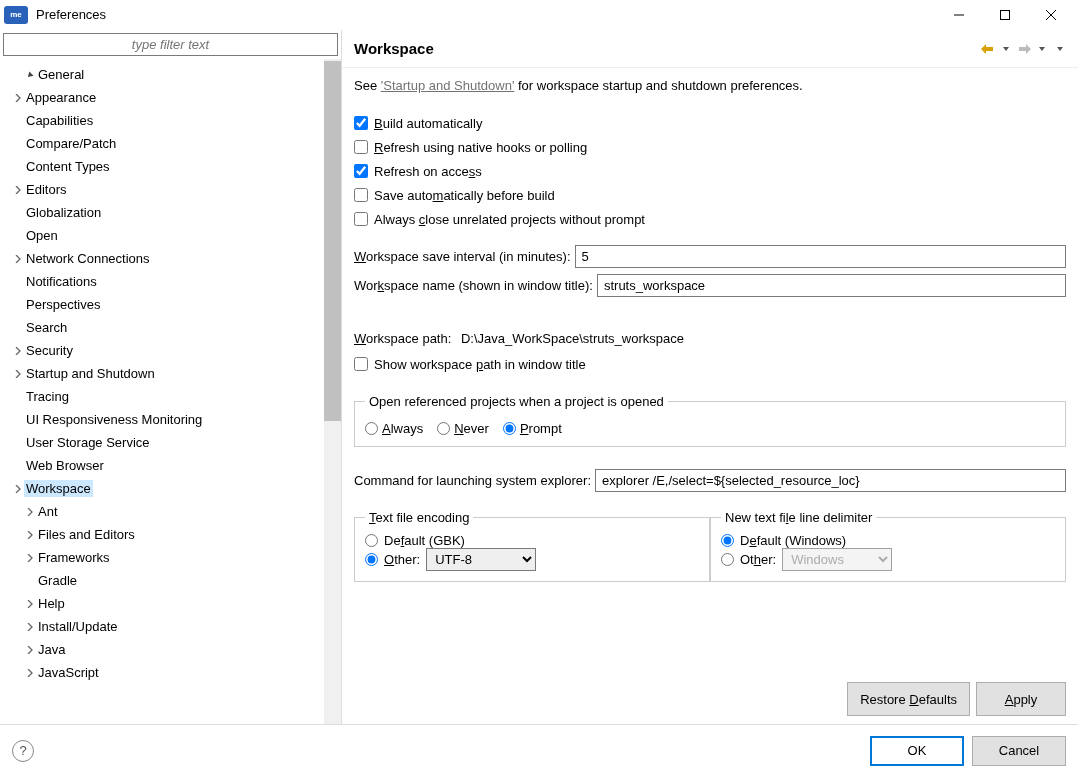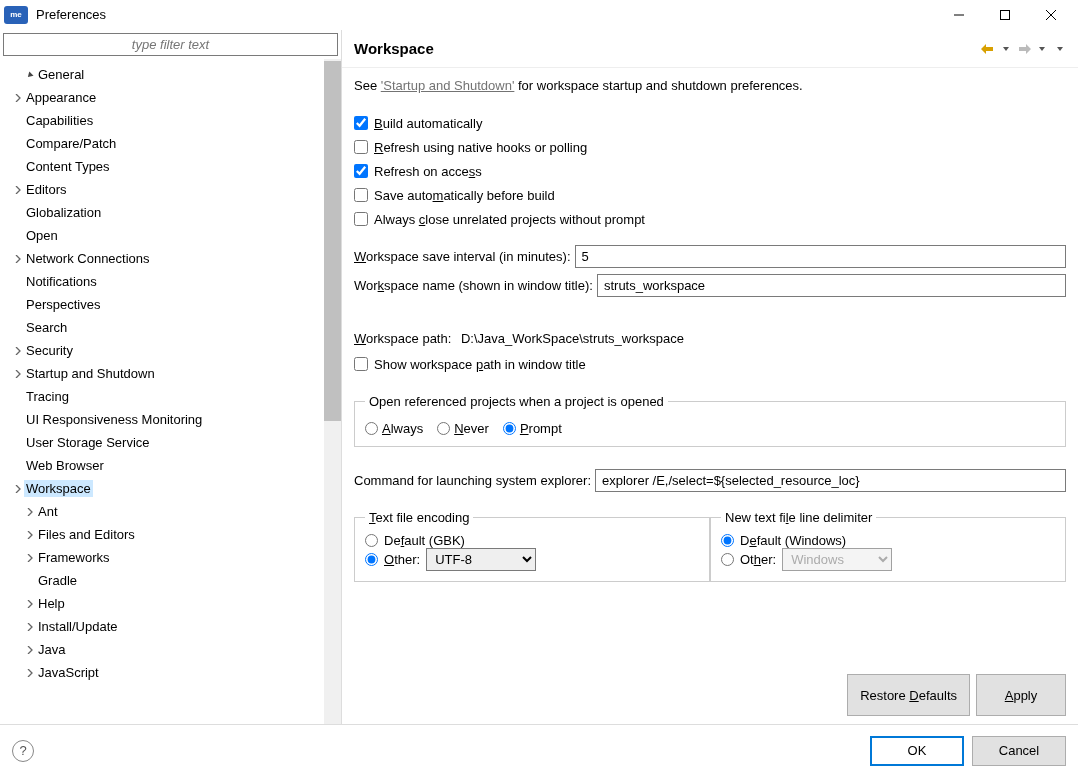--- a/index.html
+++ b/index.html
@@ -61,21 +61,21 @@
 .radio-item { display: flex; align-items: center; gap: 4px; }
 .radio-item input { margin: 0; }
 
 .two-col { display: flex; margin-top: 18px; }
 .two-col fieldset { flex: 1; margin-top: 0; }
 .enc-row { display: flex; align-items: center; gap: 6px; }
 .enc-row select { height: 23px; border: 1px solid #7a7a7a; padding: 0 4px; min-width: 110px; }
 .enc-row select:disabled { background: #f0f0f0; color: #888; }
 
 .content-footer-top { display: flex; justify-content: flex-end; gap: 6px; padding: 10px 12px 8px 12px; border-top: none; }
-.content-footer-top button { height: 42px; padding: 0 12px; background: #e1e1e1; border: 1px solid #adadad; cursor: pointer; min-width: 90px; }
+.content-footer-top button { height: 34px; padding: 0 12px; background: #e1e1e1; border: 1px solid #adadad; cursor: pointer; min-width: 90px; }
 
 
 .bottom-bar { height: 52px; border-top: 1px solid #ddd; display: flex; align-items: center; padding: 0 12px; justify-content: space-between; }
 .help-icon { width: 22px; height: 22px; border: 1px solid #888; border-radius: 50%; display: flex; align-items: center; justify-content: center; color: #555; cursor: pointer; }
 .bottom-buttons { display: flex; gap: 8px; }
 .bottom-buttons button { width: 94px; height: 30px; background: #e1e1e1; border: 1px solid #adadad; cursor: pointer; }
 .bottom-buttons button.primary { border: 2px solid #0078d7; background: #fff; }
 
 .u { text-decoration: underline; }
 </style>

